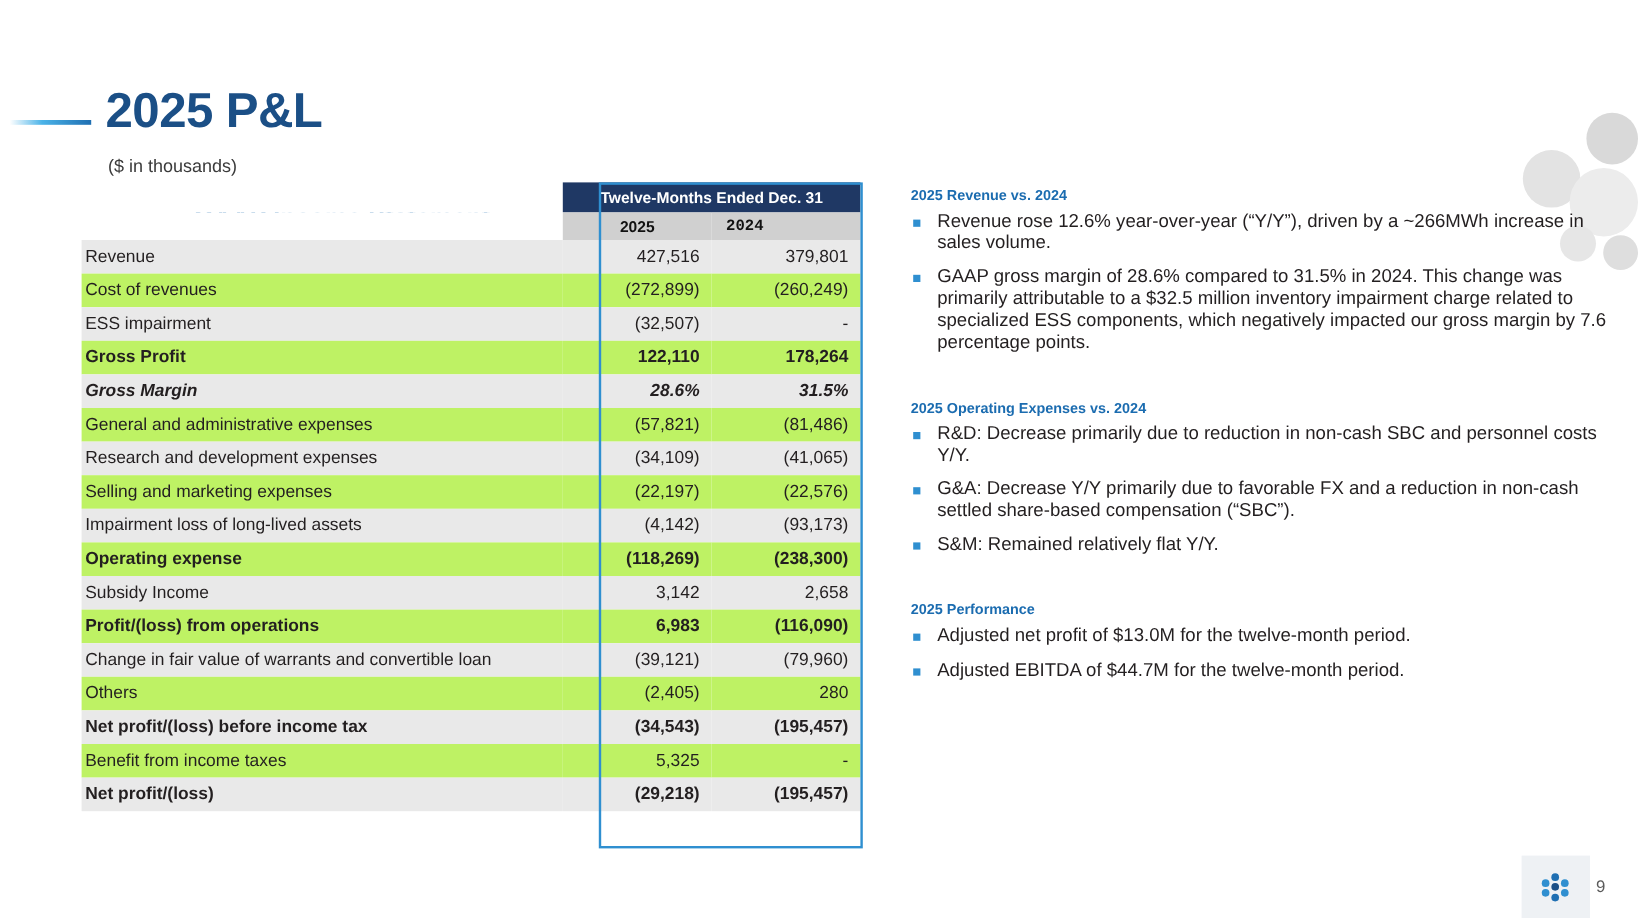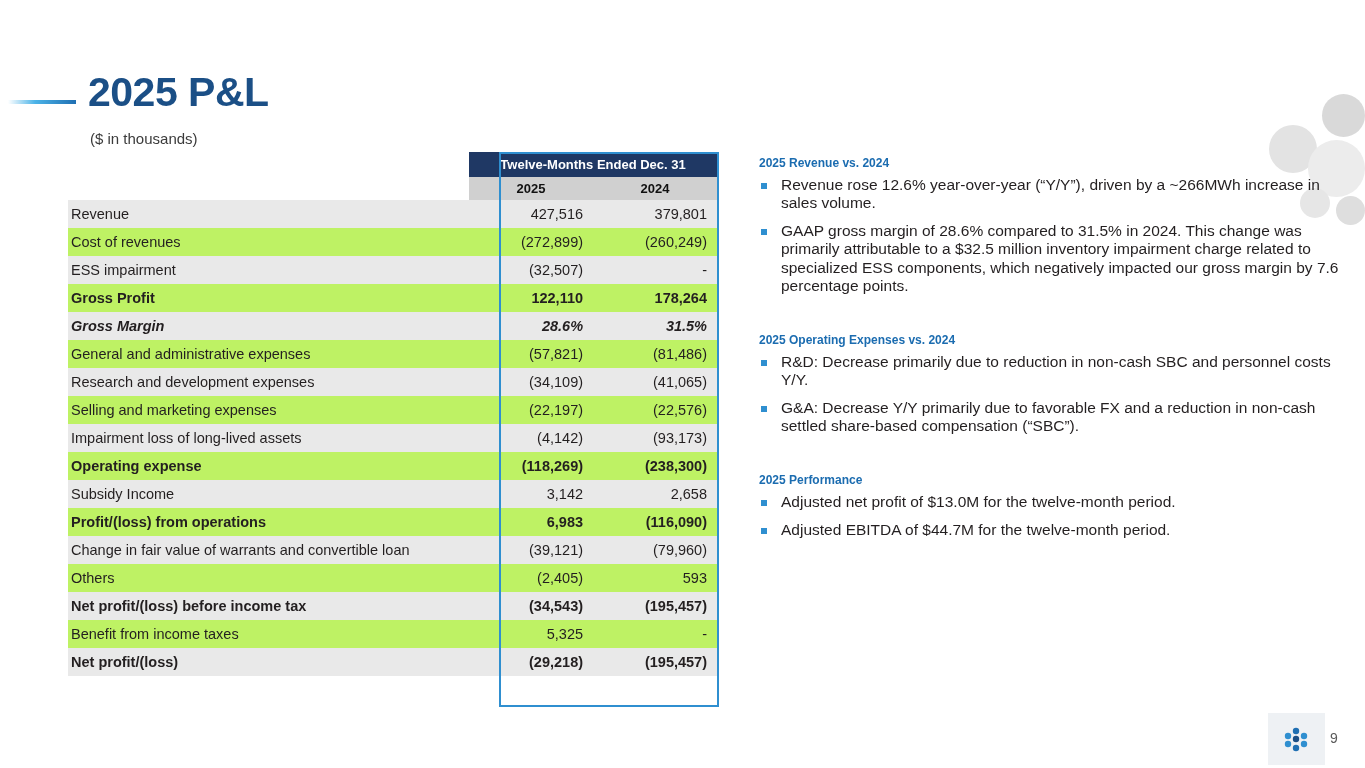--- a/index.html
+++ b/index.html
@@ -197,21 +197,21 @@
 
 <table class="pl">
   <tbody id="table-body">
       <tr class="hdr-title">
         <td class="lbl spacer-cell"></td>
         <td class="num" colspan="2" style="text-align: center;">Twelve-Months Ended Dec. 31</td>
       </tr>
       <tr class="hdr-years">
         <td class="lbl spacer-cell"></td>
         <td class="num" style="text-align: center;">2025</td>
-        <td class="num" style="text-align: center;">2024</td>
+        <td class="num" style="text-align: left; font-family: Liberation Mono, monospace;">2024</td>
       </tr>
       <tr class="row-band">
         <td class="lbl">Revenue</td>
         <td class="num">427,516</td>
         <td class="num">379,801</td>
       </tr>
       <tr class="row-plain">
         <td class="lbl">Cost of revenues</td>
         <td class="num">(272,899)</td>
         <td class="num">(260,249)</td>
@@ -267,21 +267,21 @@
         <td class="num">(116,090)</td>
       </tr>
       <tr class="row-band">
         <td class="lbl">Change in fair value of warrants and convertible loan</td>
         <td class="num">(39,121)</td>
         <td class="num">(79,960)</td>
       </tr>
       <tr class="row-plain">
         <td class="lbl">Others</td>
         <td class="num">(2,405)</td>
-        <td class="num">593</td>
+        <td class="num">280</td>
       </tr>
       <tr class="row-band bold">
         <td class="lbl">Net profit/(loss) before income tax</td>
         <td class="num">(34,543)</td>
         <td class="num">(195,457)</td>
       </tr>
       <tr class="row-plain">
         <td class="lbl">Benefit from income taxes</td>
         <td class="num">5,325</td>
         <td class="num">-</td>
@@ -306,20 +306,24 @@
       <span class="txt">GAAP gross margin of 28.6% compared to 31.5% in 2024. This change was primarily attributable to a $32.5 million inventory impairment charge related to specialized ESS components, which negatively impacted our gross margin by 7.6 percentage points.</span>
     </div>
     <div class="c-head gap">2025 Operating Expenses vs. 2024</div>
     <div class="bullet">
       <span class="sq"></span>
       <span class="txt">R&amp;D: Decrease primarily due to reduction in non-cash SBC and personnel costs Y/Y.</span>
     </div>
     <div class="bullet">
       <span class="sq"></span>
       <span class="txt">G&amp;A: Decrease Y/Y primarily due to favorable FX and a reduction in non-cash settled share-based compensation (“SBC”).</span>
+    </div>
+    <div class="bullet">
+      <span class="sq"></span>
+      <span class="txt">S&amp;M: Remained relatively flat Y/Y.</span>
     </div>
     <div class="c-head gap">2025 Performance</div>
     <div class="bullet">
       <span class="sq"></span>
       <span class="txt">Adjusted net profit of $13.0M for the twelve-month period.</span>
     </div>
     <div class="bullet">
       <span class="sq"></span>
       <span class="txt">Adjusted EBITDA of $44.7M for the twelve-month period.</span>
     </div>

